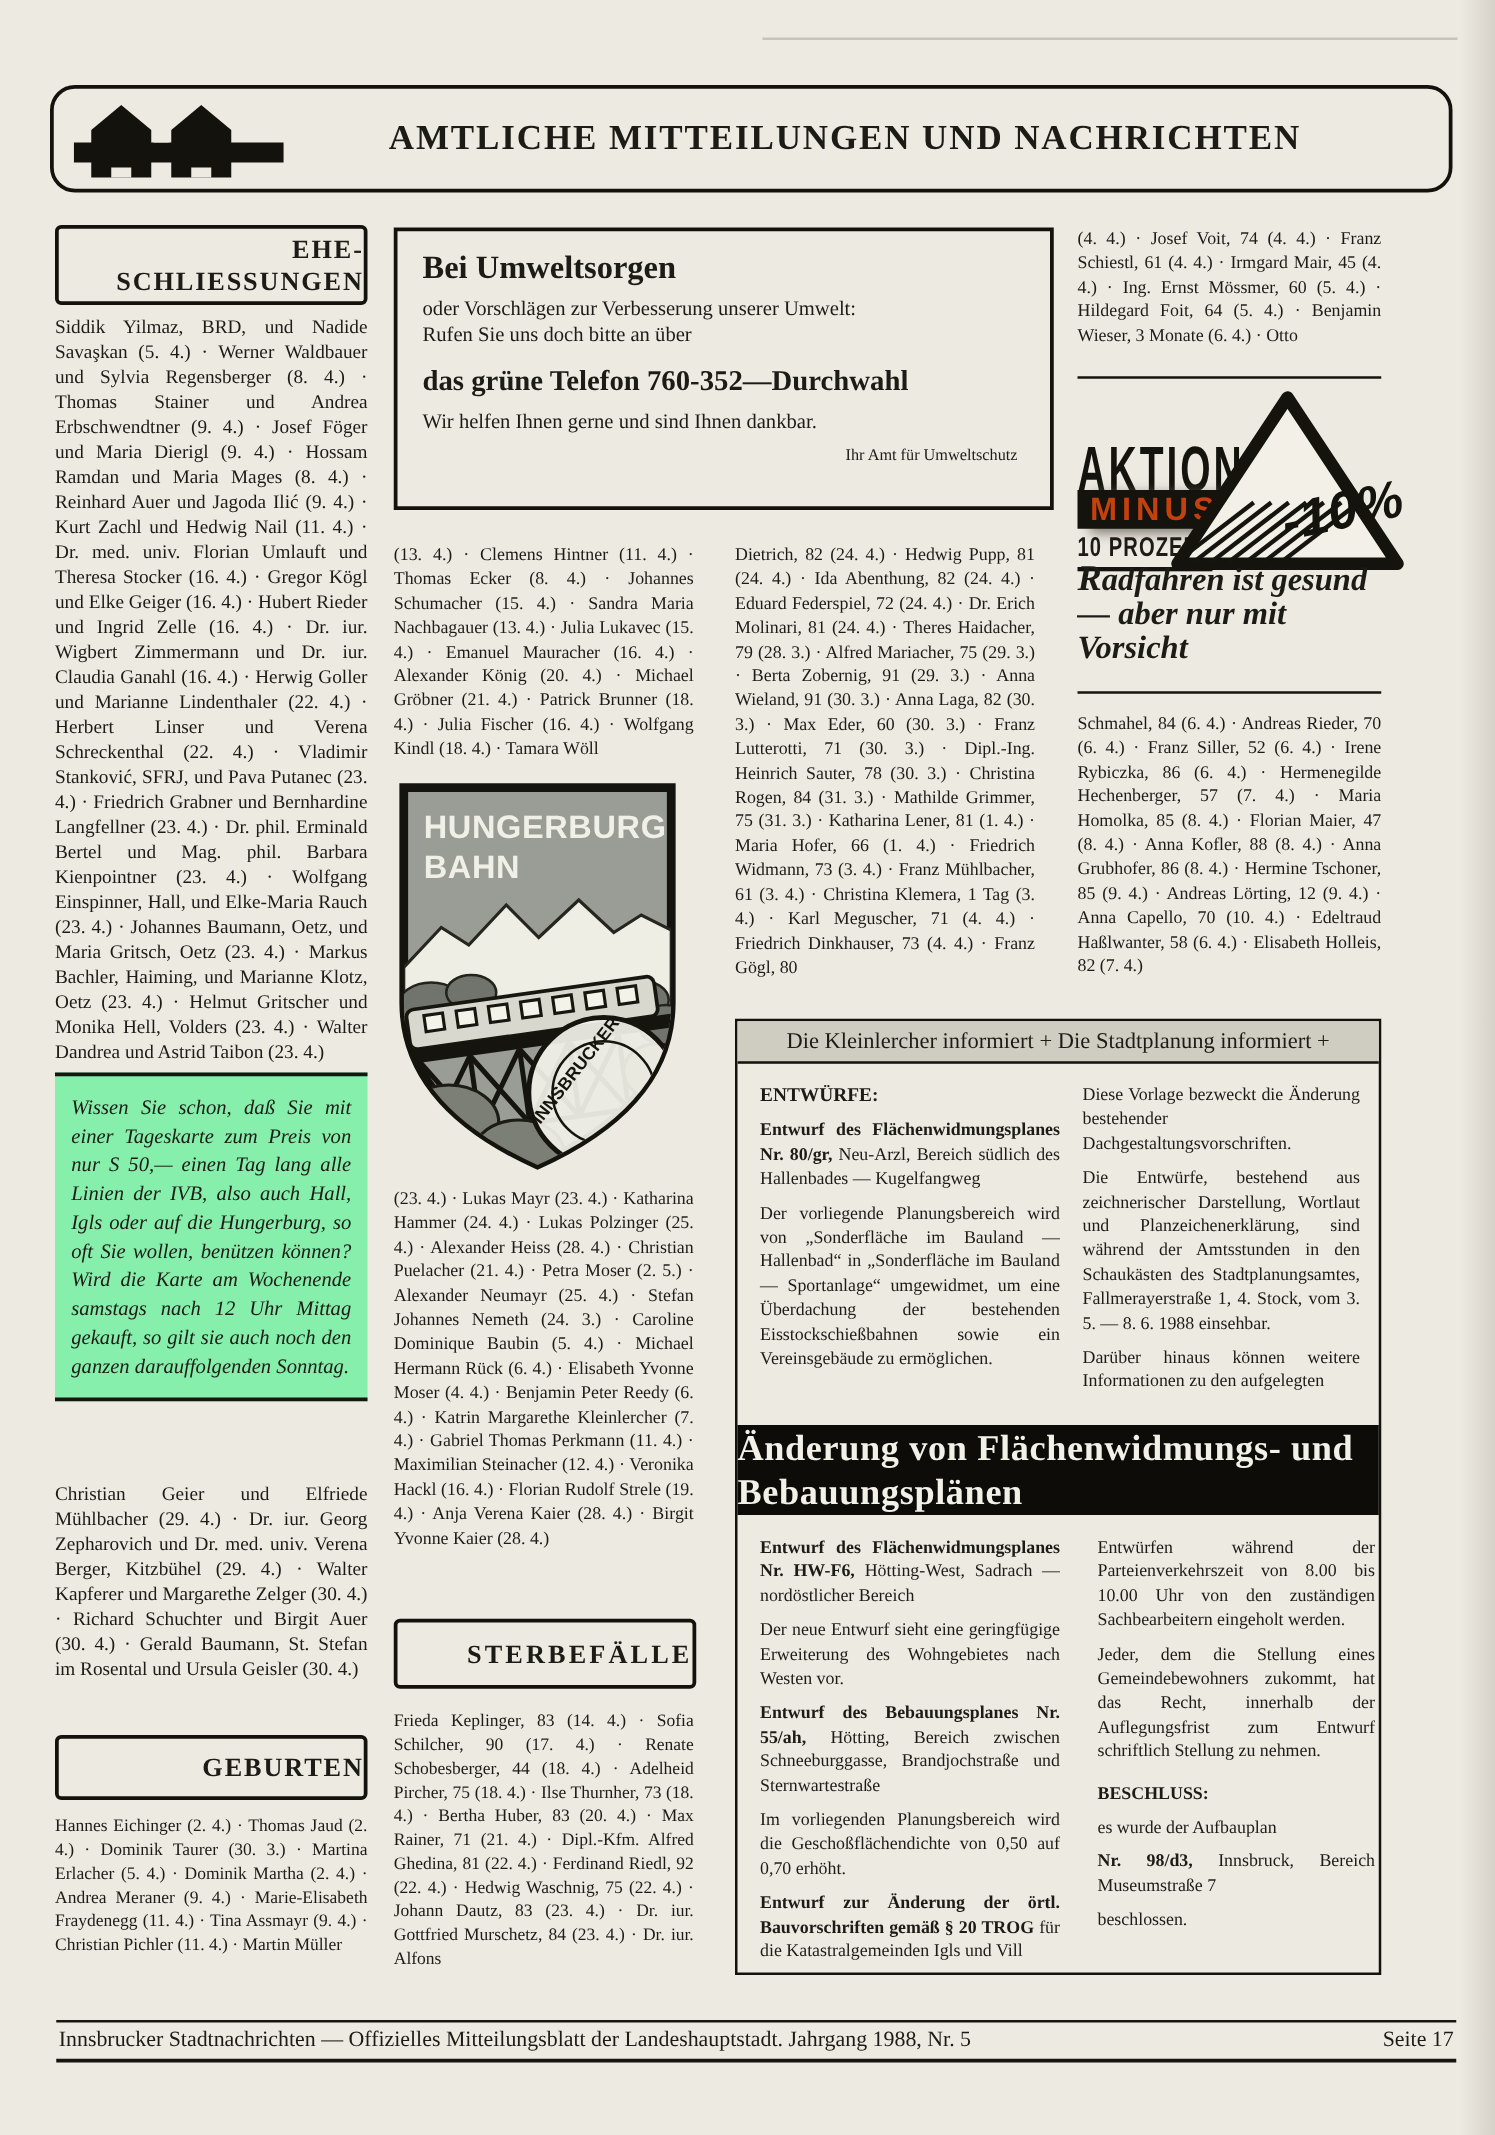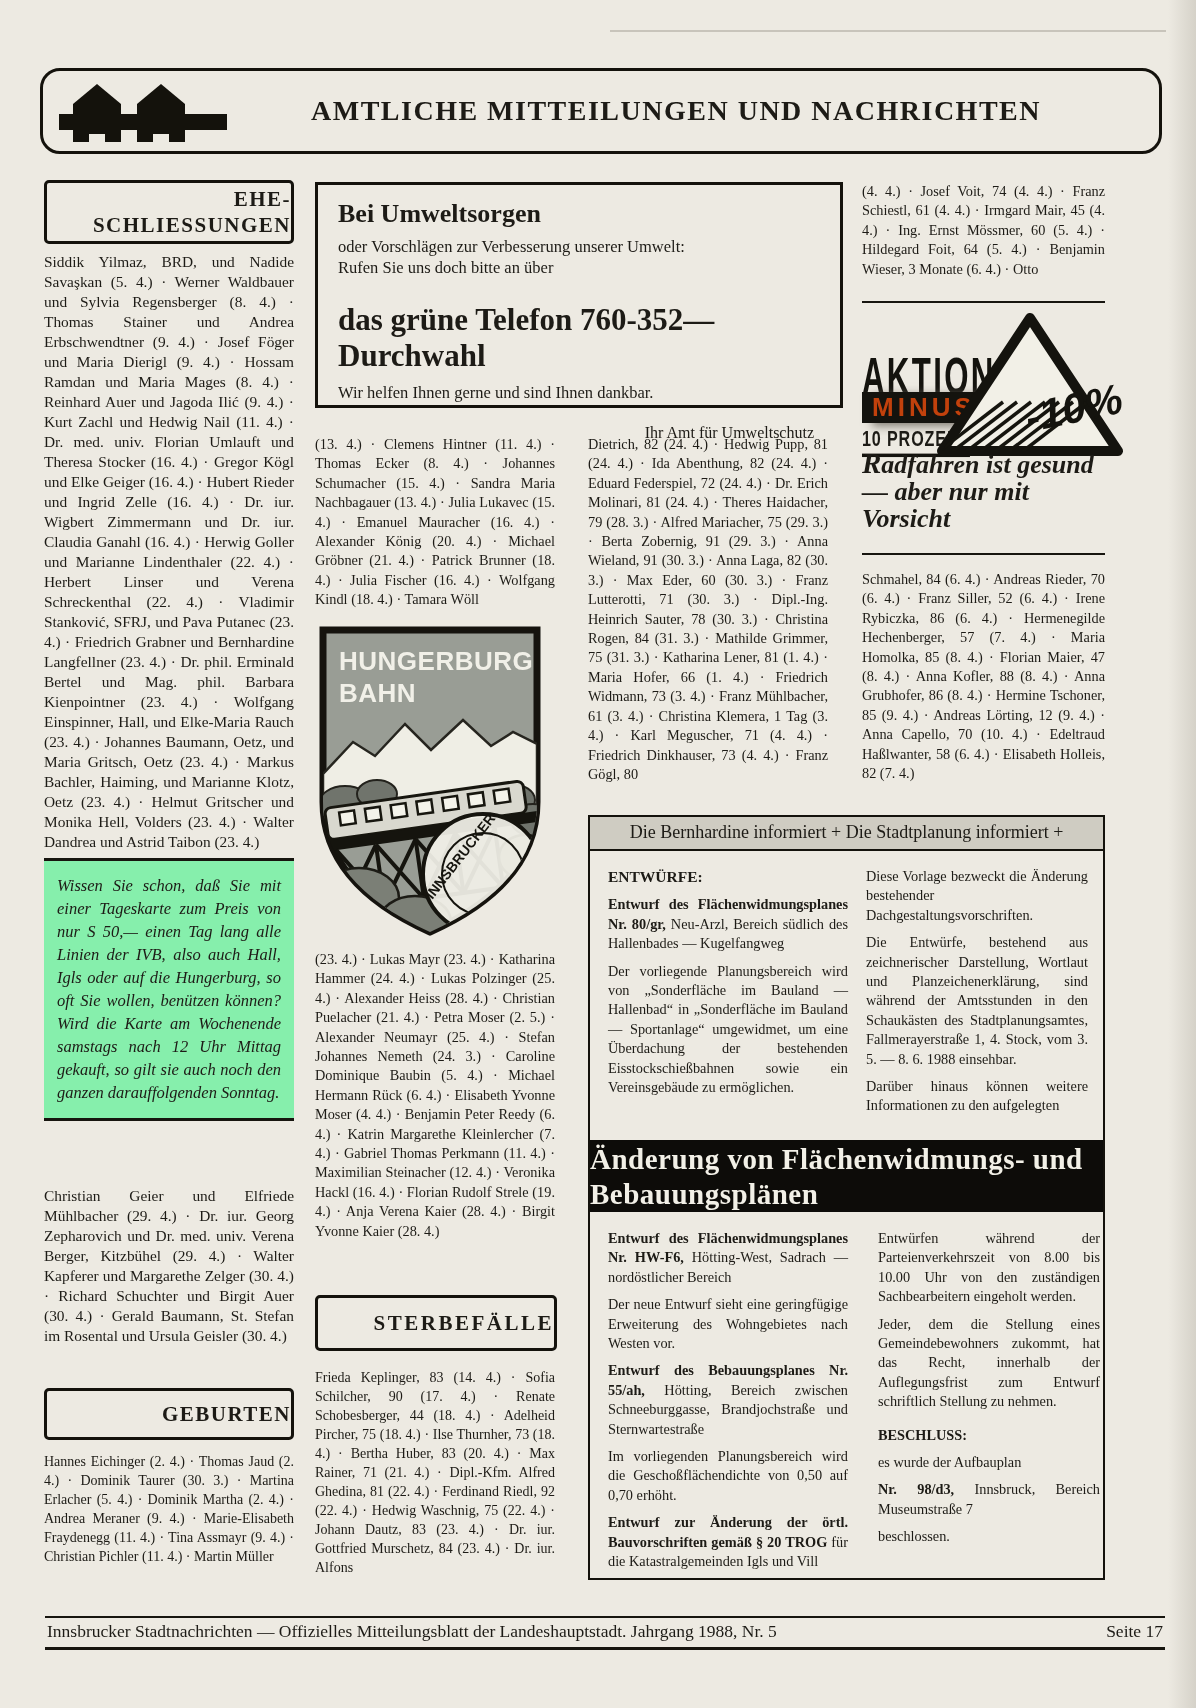--- a/index.html
+++ b/index.html
@@ -53,23 +53,23 @@
     font-style:italic; font-size:16.5px; line-height:23px; text-align:justify;
   }
 
   
   .umwelt-box{
     left:315px; top:182px; width:528px; height:226px;
     border:3px solid #14120c; padding:14px 20px 10px;
   }
   .umwelt-title{ font-weight:bold; font-size:26px; margin-bottom:7px; }
   .umwelt-line{ font-size:16.5px; line-height:21px; }
-  .umwelt-phone{ font-weight:bold; font-size:31px; margin-top:24px; }
+  .umwelt-phone{ font-weight:bold; font-size:23px; margin-top:14px; }
   .umwelt-thanks{ font-size:16.5px; margin-top:9px; }
-  .umwelt-sign{ font-size:16px; text-align:right; margin-top:21px; padding-right:6px; }
+  .umwelt-sign{ font-size:13px; text-align:right; margin-top:9px; padding-right:6px; }
 
   
   .aktion-word{
     position:absolute; left:862px; top:348px;
     font-family:"Liberation Sans", sans-serif; font-weight:bold;
     font-size:40px; letter-spacing:3px; white-space:nowrap;
     transform:scale(.78,1.28); transform-origin:left top; color:#14130e;
   }
   .minus-word{
     position:absolute; left:862px; top:392px;
@@ -257,21 +257,21 @@
     <text x="97" y="126" transform="rotate(-12 120 110)" font-family="Liberation Sans, sans-serif" font-weight="bold" font-style="italic" font-size="42" fill="#14130e">-10%</text>
   </svg>
 
   <div class="radfahren">Radfahren ist gesund — aber nur mit Vorsicht</div>
 
   <div class="hr" style="left:862px; top:553px; width:243px;"></div>
 
   <div class="abs jp" style="left:862px; top:570px; width:243px;">Schmahel, 84 (6. 4.) · Andreas Rieder, 70 (6. 4.) · Franz Siller, 52 (6. 4.) · Irene Rybiczka, 86 (6. 4.) · Hermenegilde Hechenberger, 57 (7. 4.) · Maria Homolka, 85 (8. 4.) · Florian Maier, 47 (8. 4.) · Anna Kofler, 88 (8. 4.) · Anna Grubhofer, 86 (8. 4.) · Hermine Tschoner, 85 (9. 4.) · Andreas Lörting, 12 (9. 4.) · Anna Capello, 70 (10. 4.) · Edeltraud Haßlwanter, 58 (6. 4.) · Elisabeth Holleis, 82 (7. 4.)</div>
 
   <div class="abs planning-box">
-    <div class="plan-bar">Die Bernhardine informiert + Die Stadtplanung informiert +</div>
+    <div class="plan-bar">Die Kleinlercher informiert + Die Stadtplanung informiert +</div>
 
     <div class="plan-col jp" style="left:18px; top:50px; width:240px;">
       <div class="plan-h">ENTWÜRFE:</div>
       <p><b>Entwurf des Flächenwidmungsplanes Nr. 80/gr,</b> <span>Neu-Arzl, Bereich südlich des Hallenbades — Kugelfangweg</span></p>
       <p>Der vorliegende Planungsbereich wird von „Sonderfläche im Bauland — Hallenbad“ in „Sonderfläche im Bauland — Sportanlage“ umgewidmet, um eine Überdachung der bestehenden Eisstockschießbahnen sowie ein Vereinsgebäude zu ermöglichen.</p>
     </div>
 
     <div class="plan-col jp" style="left:276px; top:50px; width:222px;">
       <p>Diese Vorlage bezweckt die Änderung bestehender Dachgestaltungsvorschriften.</p>
       <p>Die Entwürfe, bestehend aus zeichnerischer Darstellung, Wortlaut und Planzeichenerklärung, sind während der Amtsstunden in den Schaukästen des Stadtplanungsamtes, Fallmerayerstraße 1, 4. Stock, vom 3. 5. — 8. 6. 1988 einsehbar.</p>

